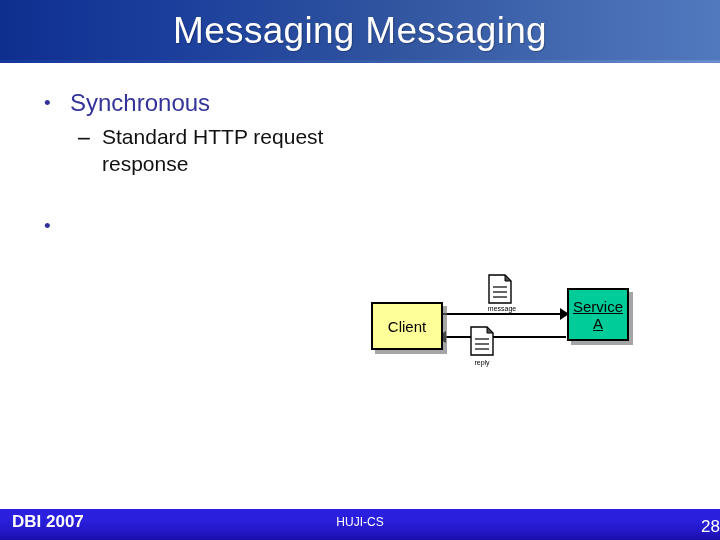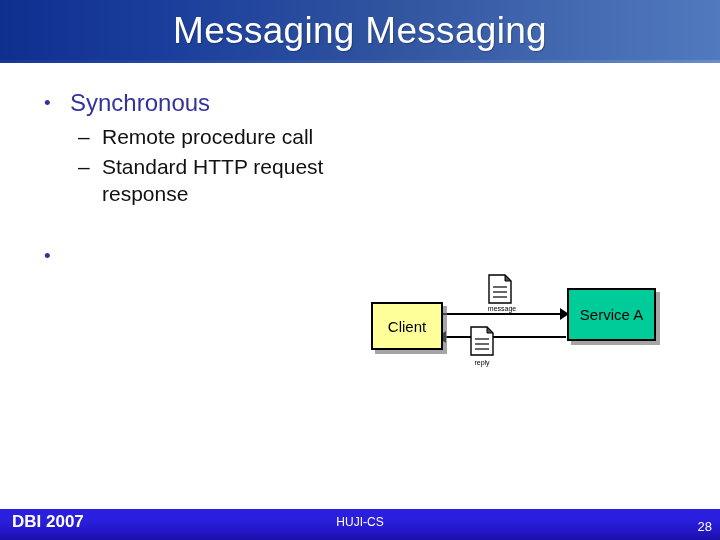--- a/index.html
+++ b/index.html
@@ -120,23 +120,24 @@
   #node-client {
     left: 3px;
     top: 34px;
     width: 72px;
     height: 48px;
     background: #ffff99;
   }
   #node-service-a {
     left: 199px;
     top: 20px;
-    width: 89px;
+    width: 62px;
     height: 53px;
     background: #00cc99;
+    text-decoration: underline;
   }
 
   .arrow-line {
     position: absolute;
     height: 2px;
     background: #000000;
   }
   #arrow-request-line {
     left: 75px;
     top: 45px;
@@ -209,24 +210,24 @@
     left: 0;
     top: 512px;
     width: 720px;
     text-align: center;
     color: #ffffff;
     font-size: 12px;
     line-height: 20px;
   }
   #footer-page-number {
     position: absolute;
-    right: 8px;
+    right: 0;
     top: 518px;
     color: #ffffff;
-    font-size: 13px;
+    font-size: 17px;
     line-height: 18px;
     text-align: right;
   }
 </style>
 </head>
 <body>
 
 <div id="slide">
 
   <div id="title-bar"></div>
@@ -235,21 +236,20 @@
 
   <div id="body-content">
 
     <div id="bullet-group-1">
       <div class="bullet-l1">
         <span class="marker">•</span>
         <span>Synchronous</span>
       </div>
       <div class="bullet-l2">
         <span class="marker">–</span>
-        <span>Remote procedure call</span>
       </div>
       <div class="bullet-l2">
         <span class="marker">–</span>
         <span>Standard HTTP request response</span>
       </div>
     </div>
 
     <div id="bullet-group-2">
       <div class="bullet-l1">
         <span class="marker">•</span>

